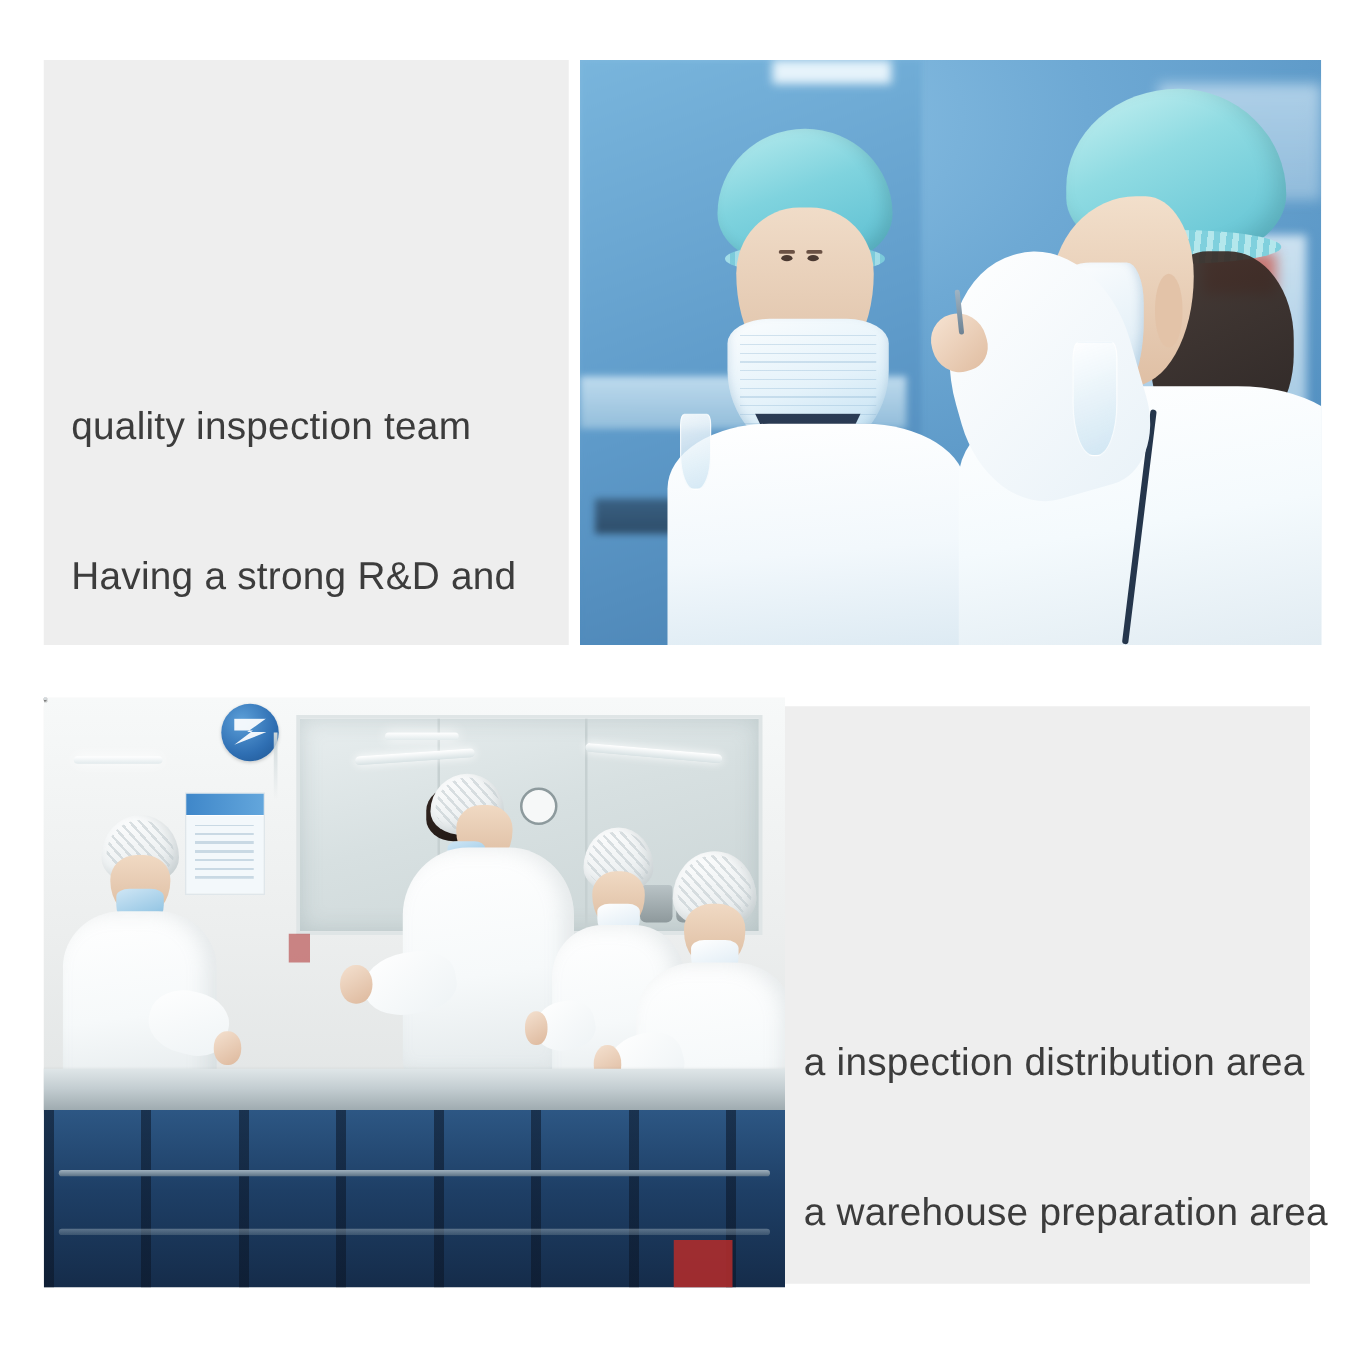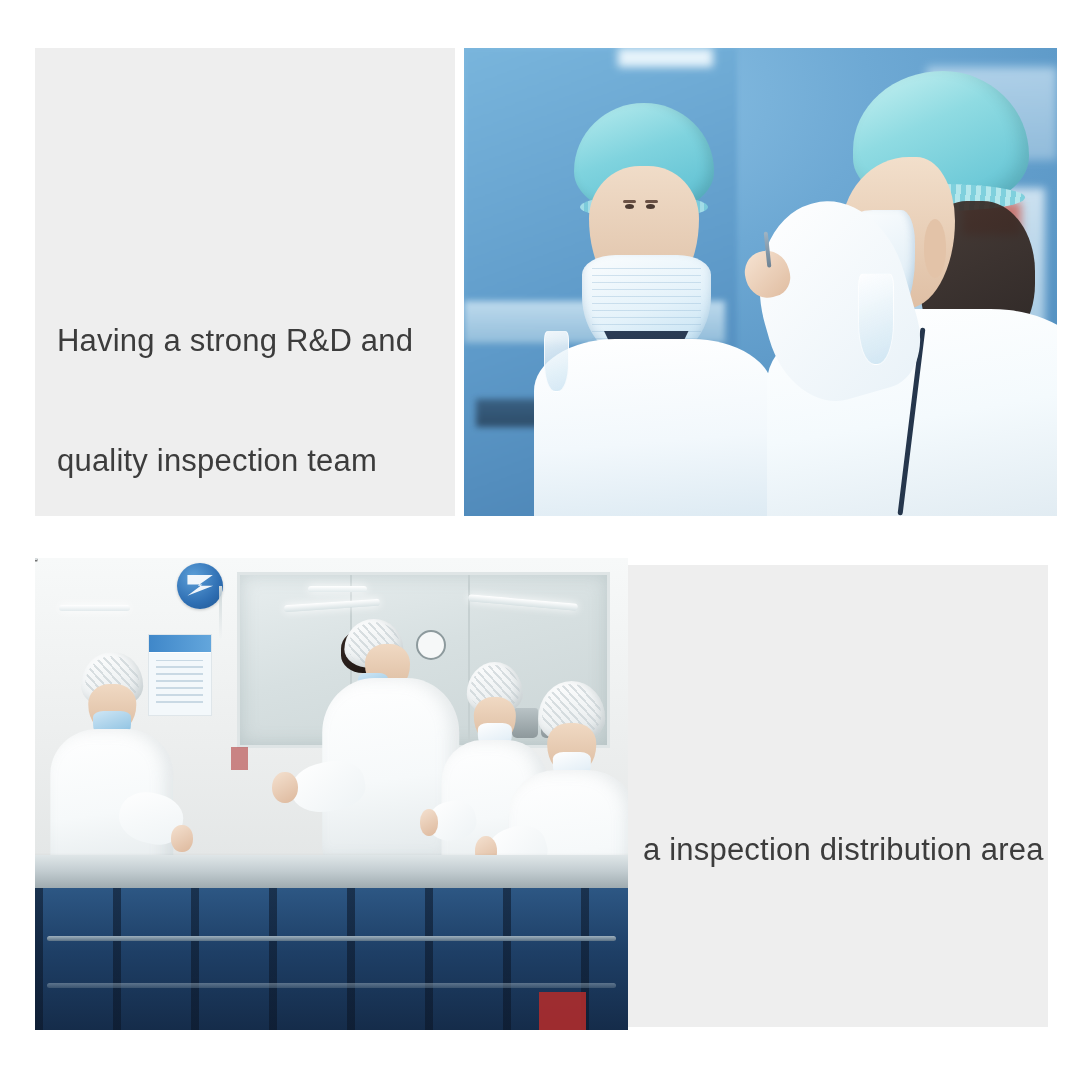--- a/index.html
+++ b/index.html
@@ -354,22 +354,22 @@
   }
 </style>
 </head>
 <body>
 
 <div class="page">
 
   <div class="panel" id="panel-top"></div>
 
   <div class="caption" id="caption-top">
+    <span class="line">quality inspection team</span>
     <span class="line">Having a strong R&amp;D and</span>
-    <span class="line">quality inspection team</span>
   </div>
 
   <div class="photo" id="photo-top">
     <div class="lab-scene">
       <div class="lab-wall-dark"></div>
       <div class="lab-light"></div>
       <div class="lab-shelf-r2"></div>
       <div class="lab-shelf-r"></div>
       <div class="lab-bench"></div>
       <div class="lab-bench2"></div>
@@ -403,20 +403,21 @@
         </div>
         <div class="flask"></div>
       </div>
     </div>
   </div>
 
   <div class="panel" id="panel-bottom"></div>
 
   <div class="caption" id="caption-bottom">
     <span class="line">a inspection distribution area</span>
+    <span class="line">a warehouse preparation area</span>
   </div>
 
   <div class="photo" id="photo-bottom">
     <div class="wh-scene">
       <div class="wh-wall"></div>
 
       <div class="wh-logo"></div>
       <div class="wh-drip"></div>
 
       <div class="wh-window">

